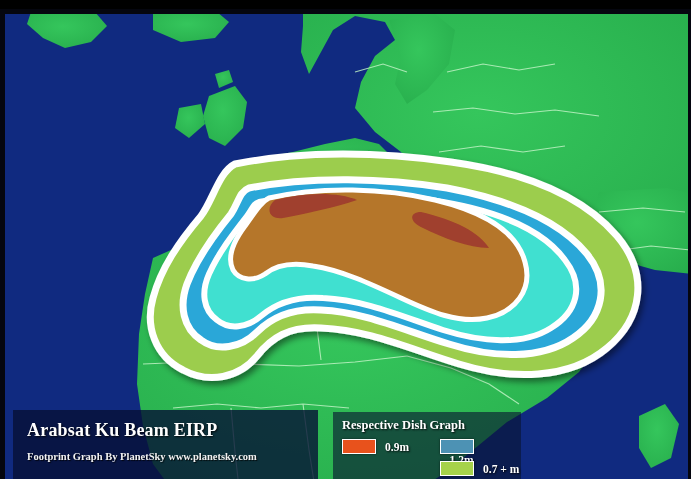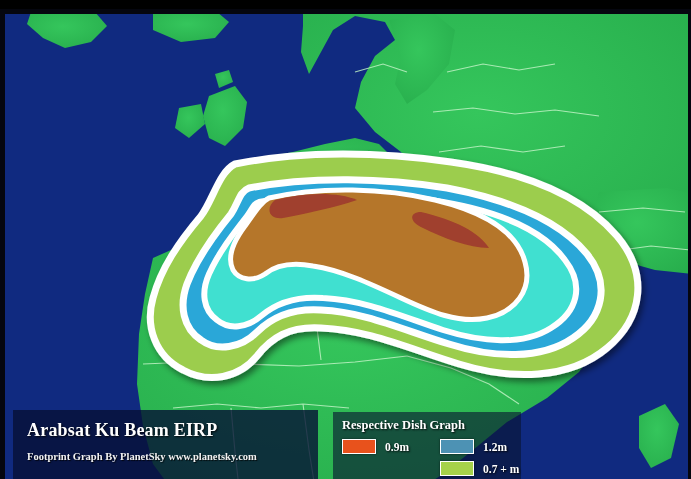--- a/index.html
+++ b/index.html
@@ -52,21 +52,21 @@
     border:1.5px solid #ffffff;
     box-sizing:border-box;
     box-shadow:0 0 2px rgba(0,0,0,.6);
   }
   .legend-label{
     color:#ffffff;font-size:11.5px;font-weight:bold;
     margin-left:9px;white-space:nowrap;
     text-shadow:1px 1px 2px rgba(0,0,0,.9);
   }
   #row-0{left:9px;top:27px;}
-  #row-1{left:107px;top:27px;}
+  #row-1{left:107px;top:27px;flex-direction:column;}
   #row-2{left:107px;top:49px;}
 </style>
 </head>
 <body>
 
 <div id="stage">
 
   <svg id="mapsvg" viewBox="0 0 691 479" preserveAspectRatio="none">
     <defs>
       <filter id="contourShadow" x="-20%" y="-20%" width="150%" height="150%">

